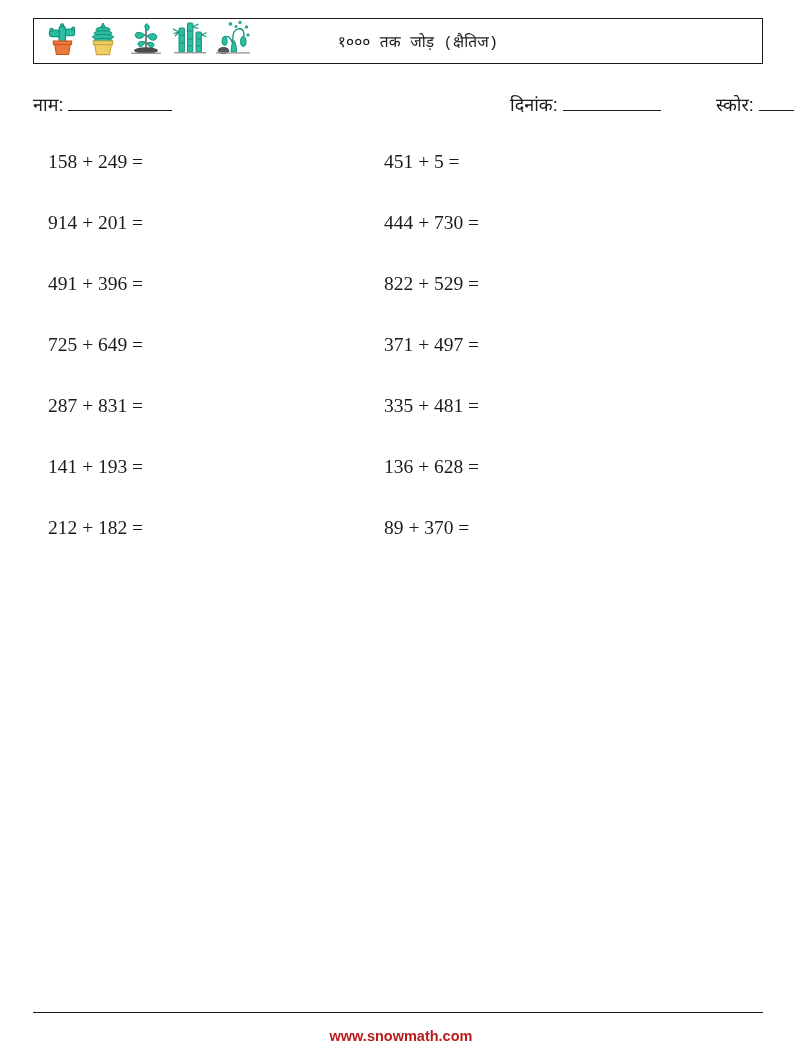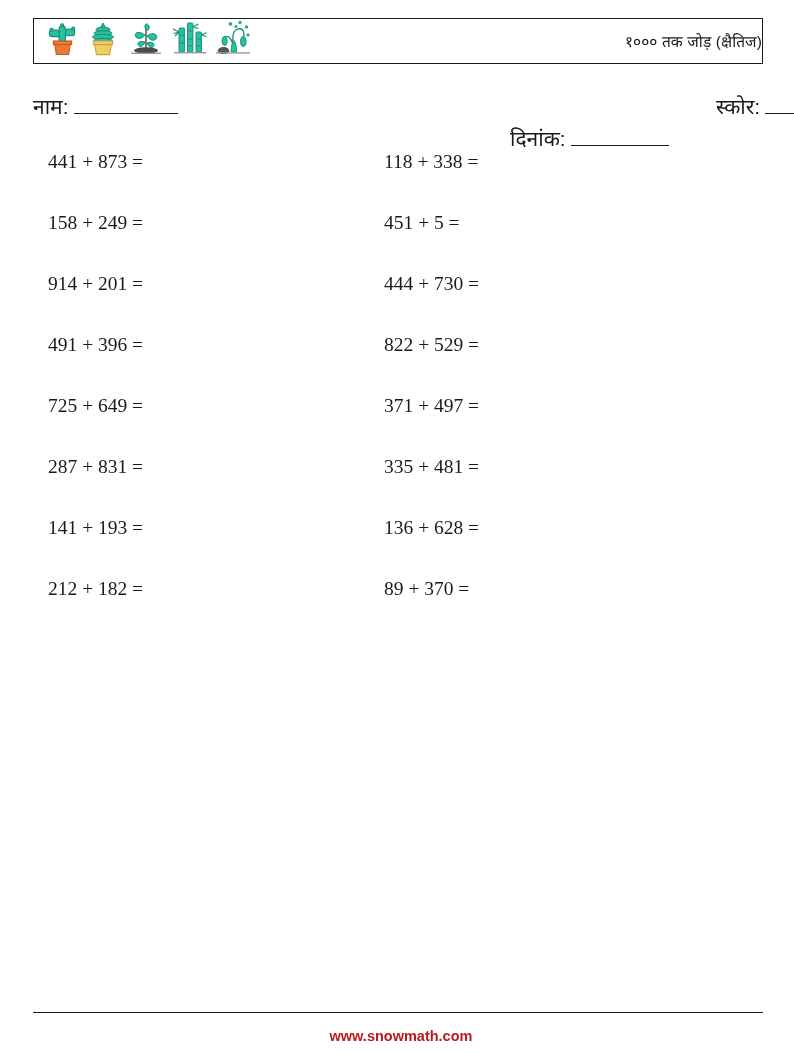--- a/index.html
+++ b/index.html
@@ -38,46 +38,46 @@
   }
   .plant-icon {
     display: block;
   }
   #worksheet-title {
     position: absolute;
     left: 0;
     right: 0;
     top: 50%;
     transform: translateY(-50%);
-    text-align: right;
+    text-align: center;
     font-size: 15.5px;
-    font-family: Liberation Sans, sans-serif;
+    font-family: Liberation Mono, monospace;
     color: #1a1a1a;
     letter-spacing: 0.1px;
     padding-left: 40px;
     box-sizing: border-box;
   }
 
   
   #info-row {
     position: absolute;
     left: 0;
     top: 92px;
     width: 794px;
     height: 26px;
-    font-size: 21px;
+    font-size: 18px;
     font-family: "Liberation Sans", "DejaVu Sans", sans-serif;
     color: #1a1a1a;
   }
   .info-field {
     position: absolute;
     white-space: nowrap;
   }
   #field-name  { left: 33px;  }
-  #field-date  { left: 510px; margin-top: 32px; }
+  #field-date  { left: 510px; }
   #field-score { left: 716px; }
   .blank-line {
     display: inline-block;
     border-bottom: 1.2px solid #1a1a1a;
     vertical-align: baseline;
     margin-left: 5px;
     height: 0.95em;
   }
   .bl-name  { width: 104px; }
   .bl-date  { width: 98px;  }
@@ -242,24 +242,20 @@
   </div>
 
   <div class="info-field" id="field-score">
     <span>स्कोर:</span><span class="blank-line bl-score"></span>
   </div>
 
 </div>
 
 <div id="problems">
 
-  <div class="prob-row">
-    <div class="prob col-left">441 + 873 =</div>
-    <div class="prob col-right">118 + 338 =</div>
-  </div>
 
   <div class="prob-row">
     <div class="prob col-left">158 + 249 =</div>
     <div class="prob col-right">451 + 5 =</div>
   </div>
 
   <div class="prob-row">
     <div class="prob col-left">914 + 201 =</div>
     <div class="prob col-right">444 + 730 =</div>
   </div>

